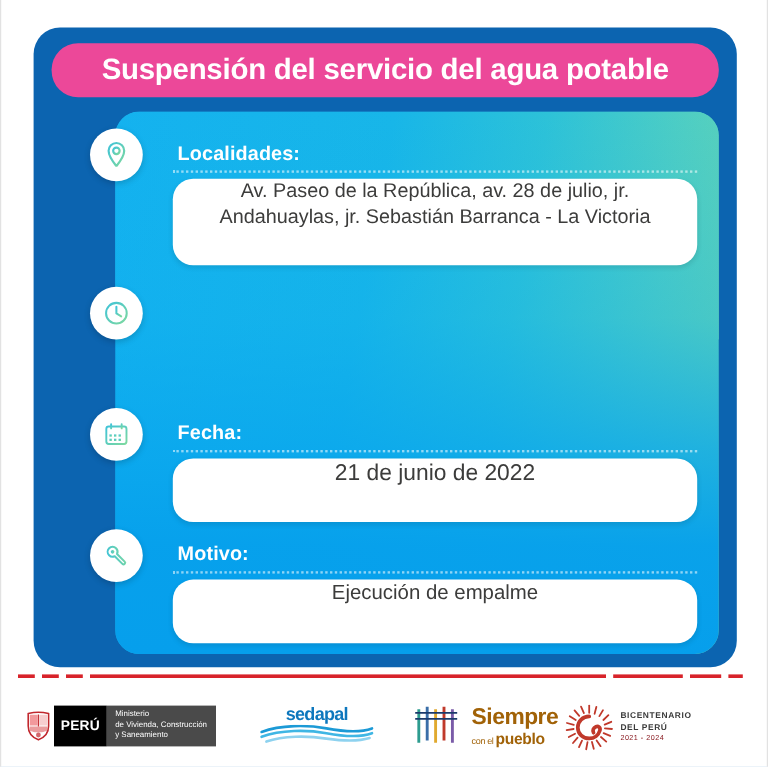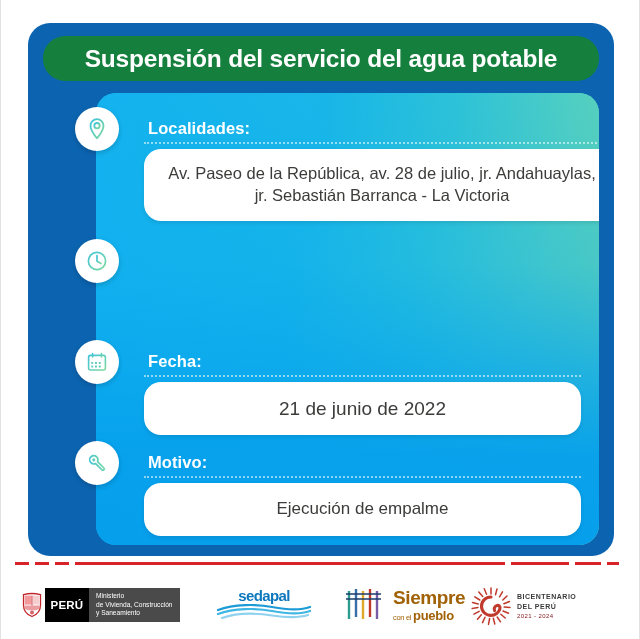--- a/index.html
+++ b/index.html
@@ -35,21 +35,21 @@
     box-sizing: border-box;
   }
 
   
   .title-pill {
     position: absolute;
     left: 15px;
     top: 13px;
     width: 556px;
     height: 45px;
-    background: #15803d;
+    background: #ec4899;
     border-radius: 22px;
     display: flex;
     align-items: center;
     justify-content: center;
   }
   .title-text {
     color: #ffffff;
     font-size: 24.5px;
     font-weight: bold;
     letter-spacing: -0.2px;
@@ -128,21 +128,20 @@
     border-top: 2px dotted rgba(255,255,255,0.55);
   }
   .row-box {
     position: absolute;
     left: 48px;
     right: 18px;
     top: 30px;
     background: #ffffff;
     border-radius: 17px;
     display: flex;
-    align-items: center;
     justify-content: center;
     text-align: center;
     color: #3c3c3b;
     box-shadow: 0 2px 4px rgba(0,0,0,0.10);
   }
   .row-box-text {
     padding: 0 18px;
     line-height: 1.33;
   }
 
@@ -302,21 +301,21 @@
     <div class="title-pill">
       <span class="title-text">Suspensión del servicio del agua potable</span>
     </div>
 
     <div class="panel">
       <div class="panel-grad"></div>
       <div class="panel-fade"></div>
 
       <div class="rows">
 
-        <div class="row" style="top:26px; height:120px;padding-left:39px;">
+        <div class="row" style="top:26px; height:120px;">
           <div class="row-label">Localidades:</div>
           <div class="row-dots"></div>
           <div class="row-box" style="height:72px; font-size:16.5px;">
             <span class="row-box-text">Av. Paseo de la República, av. 28 de julio, jr. Andahuaylas, jr. Sebastián Barranca - La Victoria</span>
           </div>
         </div>
 
 
         <div class="row" style="top:259px; height:104px;">
           <div class="row-label">Fecha:</div>

